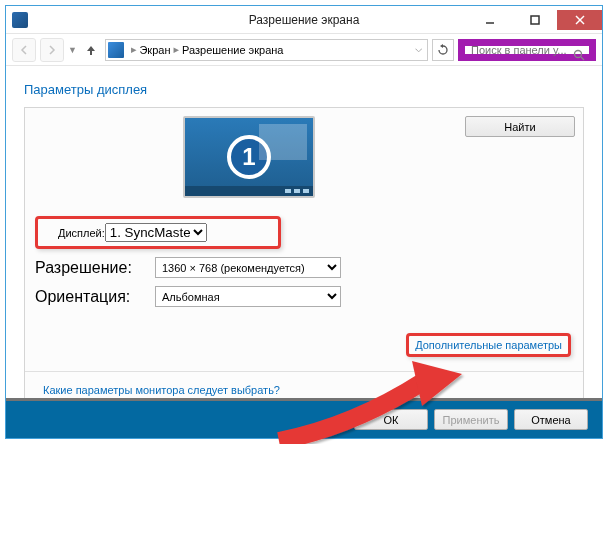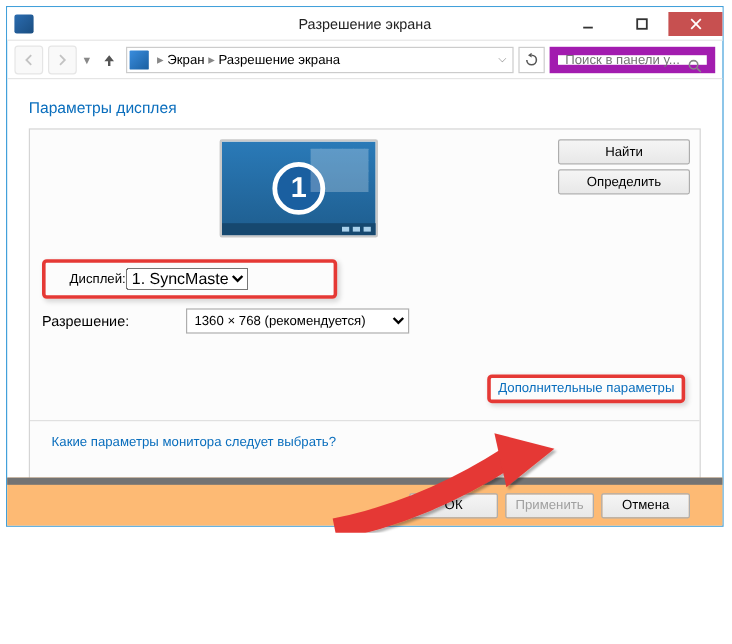--- a/index.html
+++ b/index.html
@@ -228,21 +228,21 @@
   .formarea {
     padding: 10px 10px 14px 10px;
   }
   .formrow {
     display: flex;
     align-items: center;
     margin-bottom: 8px;
   }
   .formrow .label {
     width: 120px;
-    font-size: 12px;
+    font-size: 16px;
   }
   .formrow select {
     height: 21px;
     border: 1px solid #adadad;
     font-size: 11px;
     background: #fff;
     padding: 0 2px;
   }
   .redbox {
     display: flex;
@@ -277,27 +277,27 @@
     padding: 6px 18px;
     display: flex;
     flex-direction: column;
     gap: 10px;
   }
   
   .footer {
     position: absolute;
     bottom: 0; left: 0; right: 0;
     height: 40px;
-    background: #fdba74;
-    border-top: 6px solid #737373;
+    background: #0369a1;
+    border-top: 3px solid #737373;
     display: flex;
     align-items: center;
     justify-content: flex-end;
     gap: 6px;
-    padding-right: 27px;
+    padding-right: 14px;
   }
   .footer .btn { width: 74px; }
   
   .arrow-overlay {
     position: absolute;
     left: 258px;
     top: 350px;
     pointer-events: none;
   }
 </style>
@@ -382,39 +382,42 @@
             <div class="num">1</div>
             <div class="taskbar">
                 <div class="dot"></div>
                 <div class="dot"></div>
                 <div class="dot"></div>
               </div>
           </div>
         </div>
         <div class="sidebuttons">
           <div class="btn">Найти</div>
-          <div class="btn">Определить</div>
         </div>
       </div>
 
       <div class="formarea">
         <div class="redbox">
           <div class="label">Дисплей:</div>
           <select style="width:102px">
             <option>1. SyncMaster</option>
           </select>
         </div>
         <div style="height:8px"></div>
         <div class="formrow">
           <div class="label">Разрешение:</div>
           <select style="width:186px">
             <option>1360 × 768 (рекомендуется)</option>
           </select>
         </div>
         <div class="formrow">
+          <div class="label">Ориентация:</div>
+          <select style="width:186px">
+            <option>Альбомная</option>
+          </select>
         </div>
       </div>
 
       <div class="linkrow">
         <div class="redbox-link">
           <span class="link">Дополнительные параметры</span>
         </div>
       </div>
       <div class="hr"></div>
       <div class="bottomlinks">

